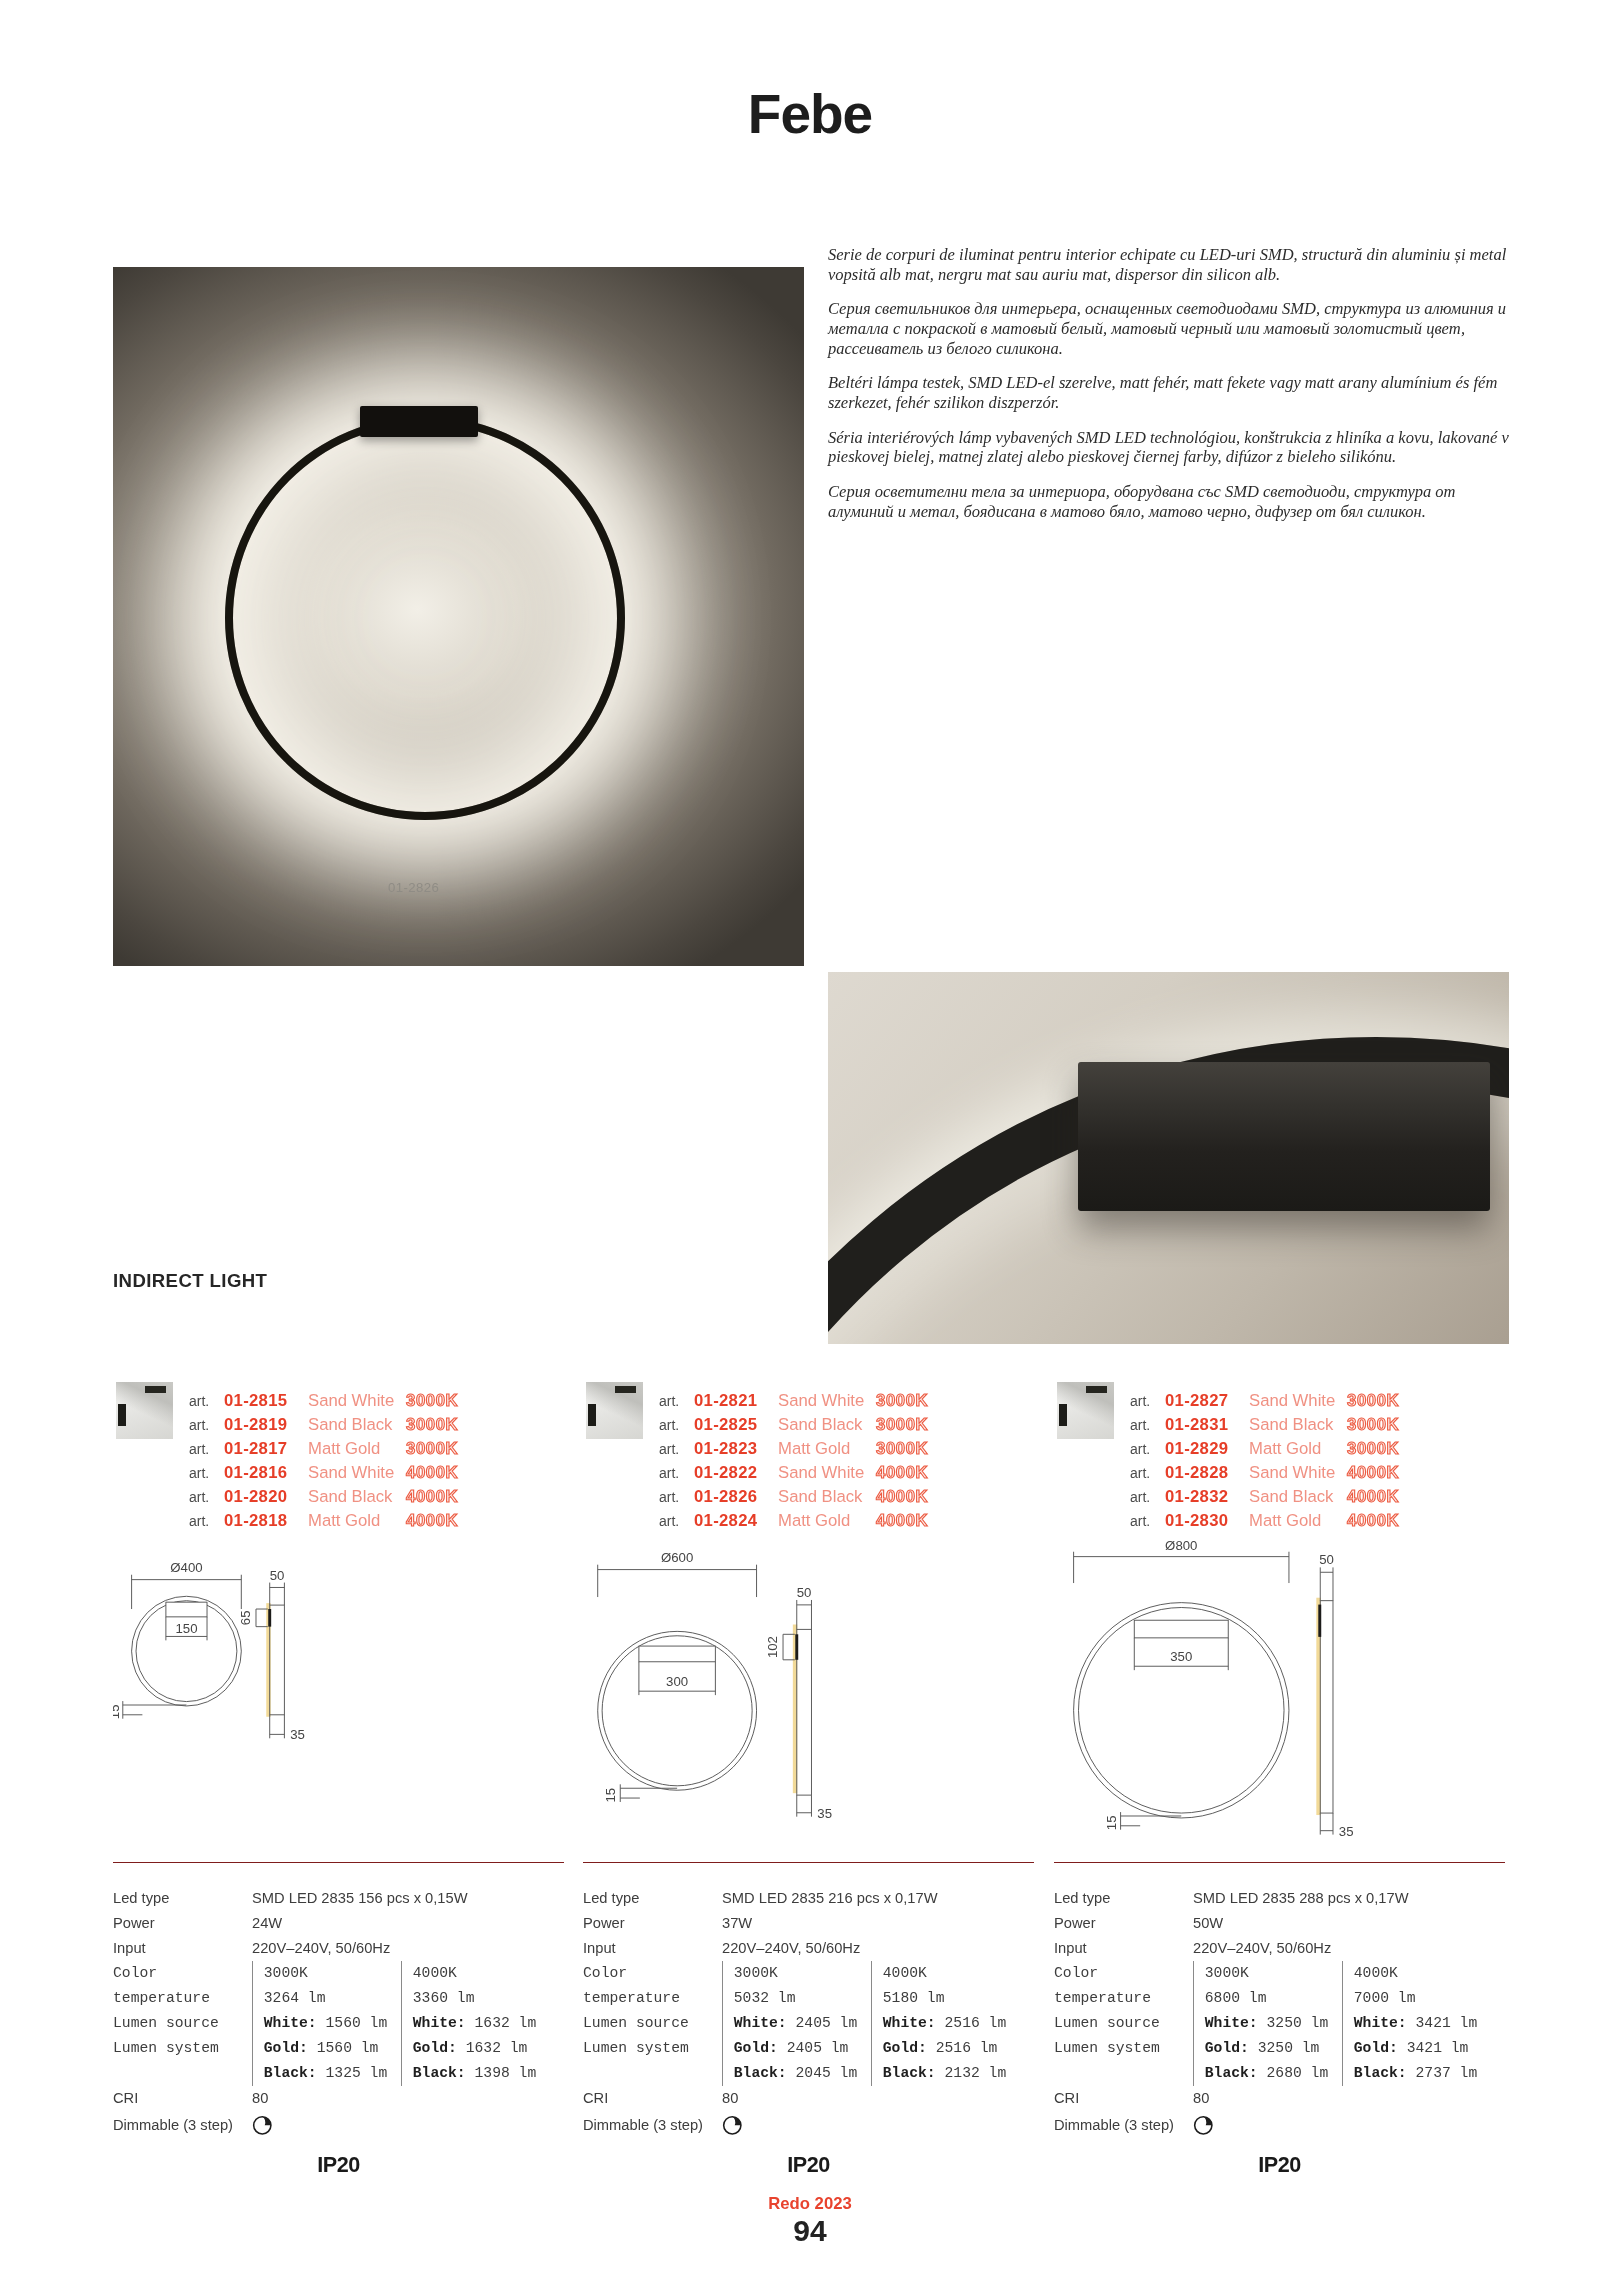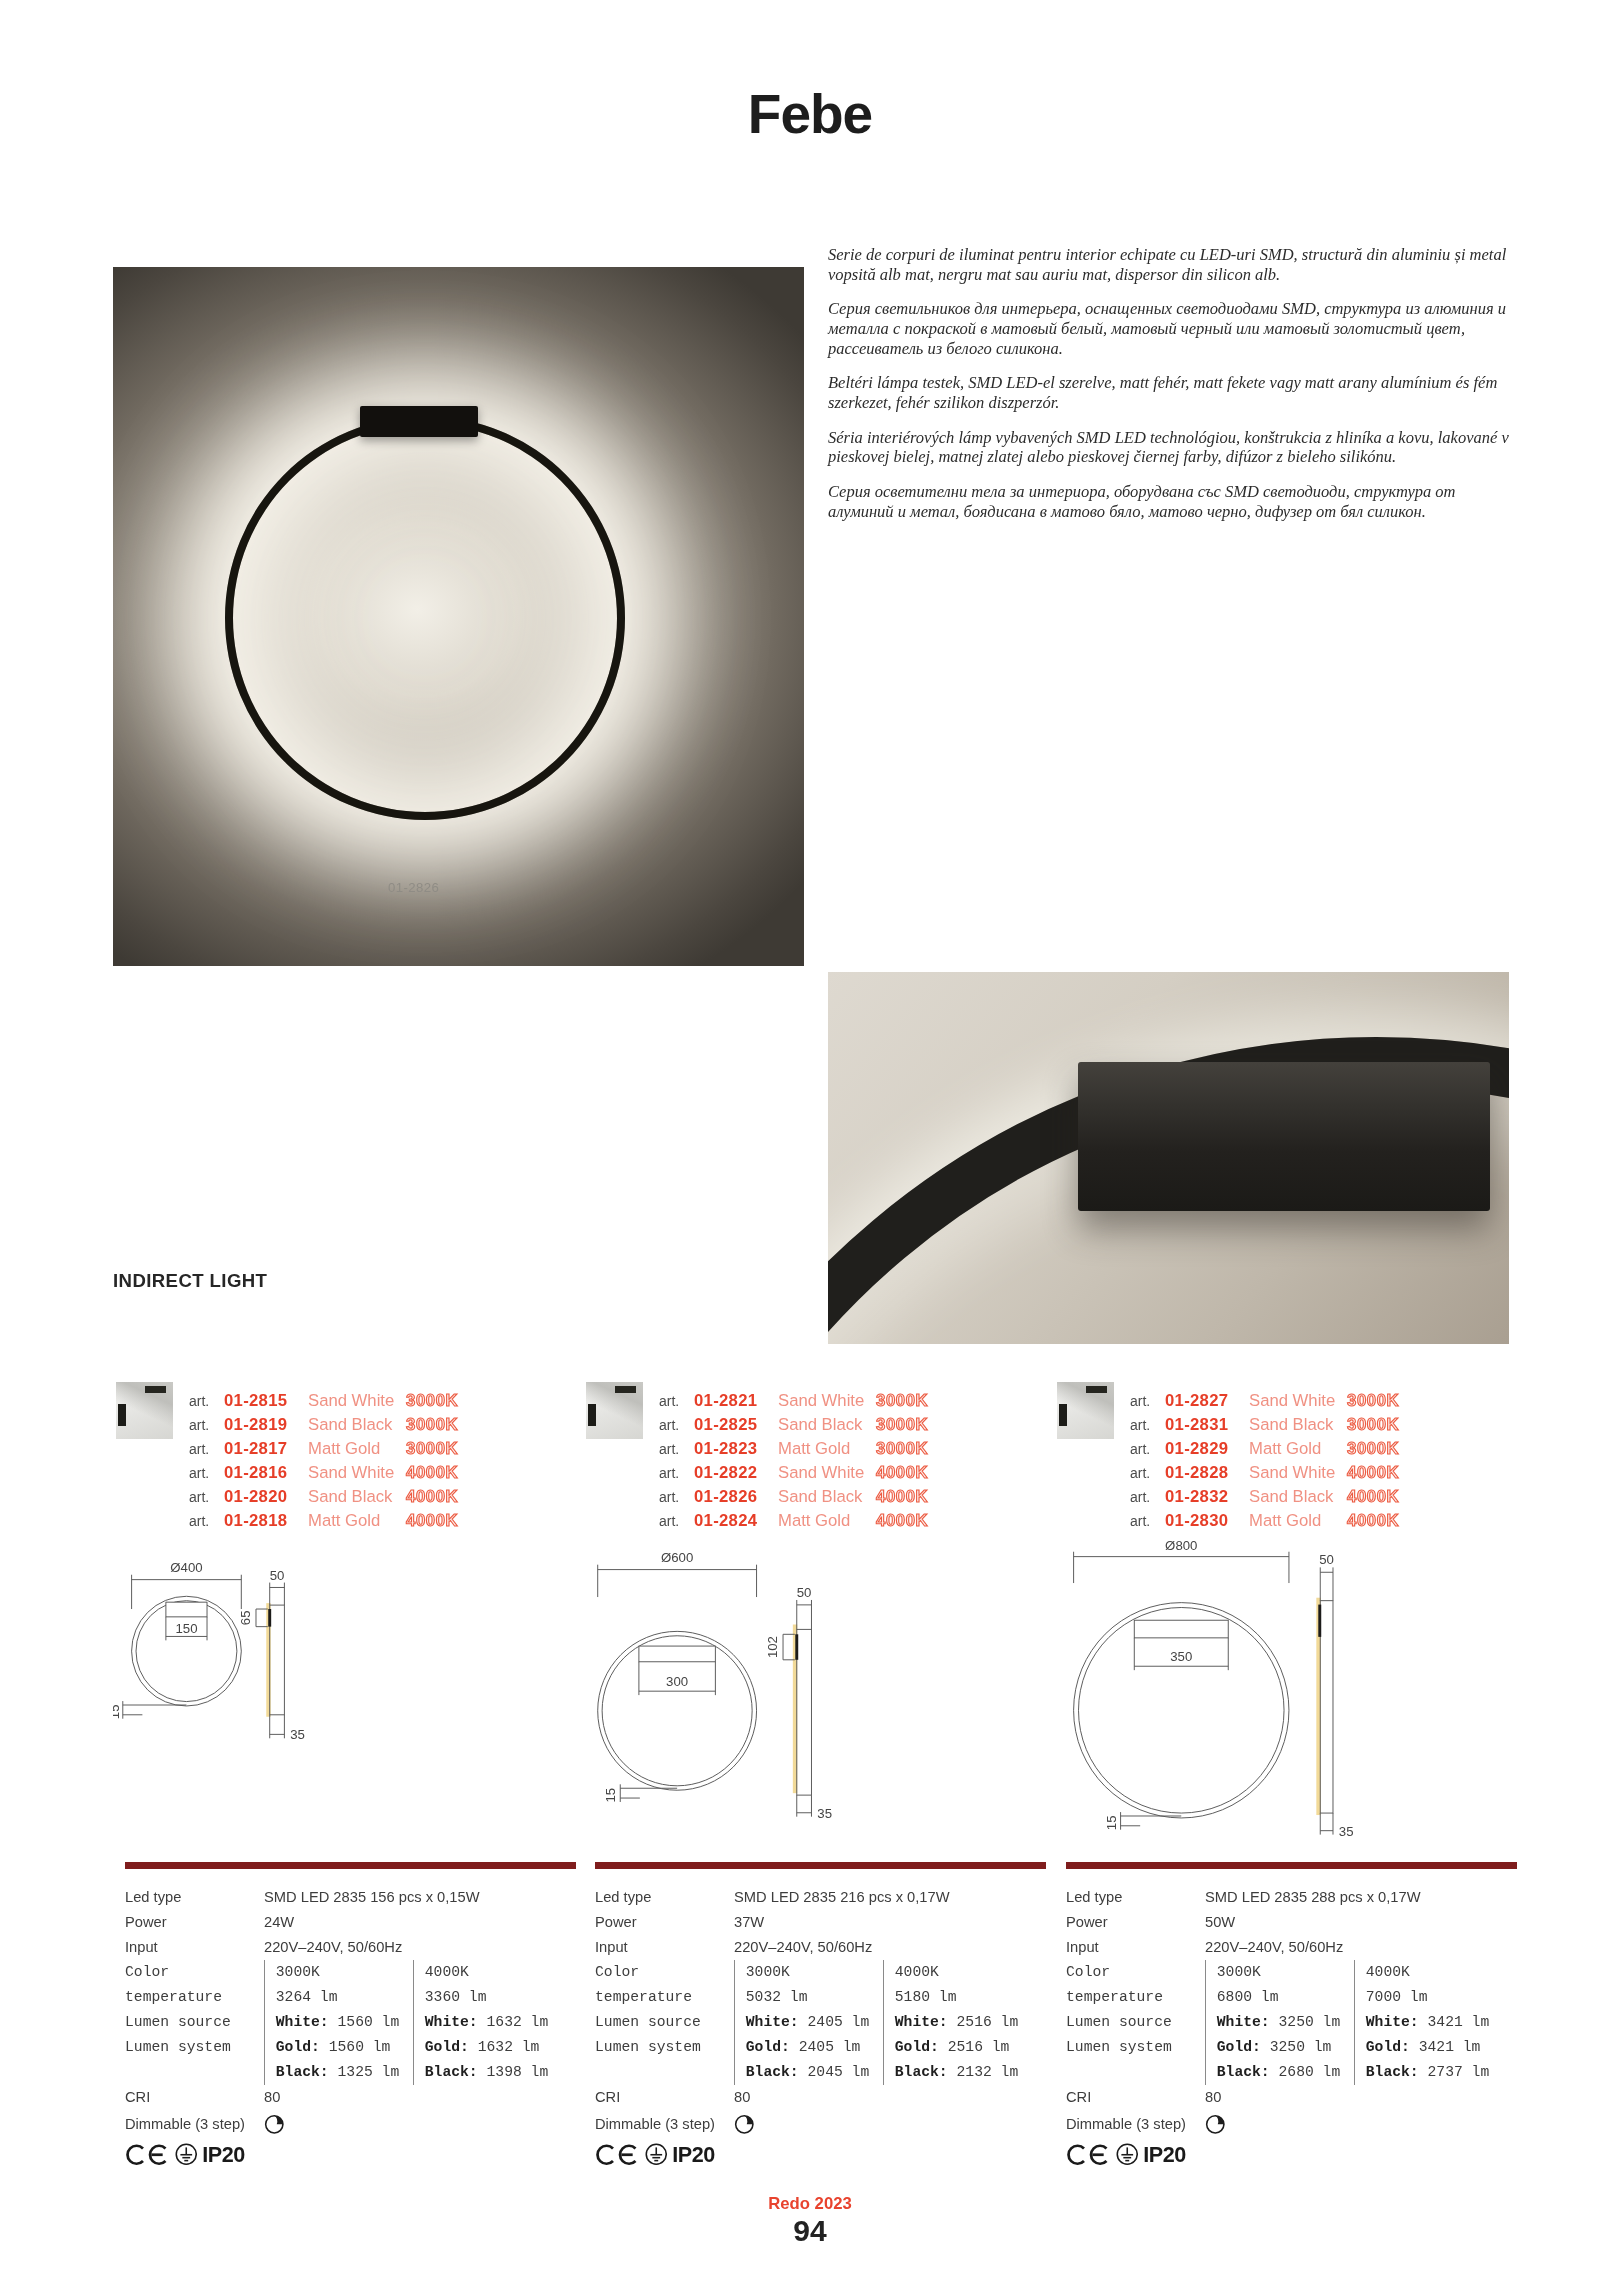--- a/index.html
+++ b/index.html
@@ -62,31 +62,31 @@
   
   .drawing{position:absolute;left:0;}
   .d0{top:186px;} .d1{top:176px;} .d2{top:167px;}
   .drawing line, .drawing circle, .drawing rect.dr{stroke:#5a5a5a;stroke-width:1;fill:none;}
   .drawing rect.mount{fill:#ffffff;stroke:#5a5a5a;stroke-width:1;}
   .drawing rect.led{fill:#1d1c1a;stroke:none;}
   .drawing rect.glow{fill:#f1d78f;opacity:.92;stroke:none;}
   .drawing text{fill:#454545;font-size:13.5px;font-family:"Liberation Sans",sans-serif;}
 
   
-  .spec{position:absolute;left:12px;top:490px;width:451px;border-top:7px solid #7f1d1d;
-        padding-top:16px;font-size:14.7px;color:#3d3d3d;}
+  .spec{position:absolute;left:0;top:490px;width:451px;border-top:1px solid #7f1d1d;
+        padding-top:23px;font-size:14.7px;color:#3d3d3d;}
   .srow{display:flex;line-height:25px;}
   .lbl{width:139px;flex:none;}
   .split{display:grid;grid-template-columns:139px 149px 163px;font-family:Liberation Mono, monospace;}
   .split .lbls span{display:block;line-height:25px;}
   .colv{border-left:1px solid #8a8a8a;padding-left:10.8px;}
   .colv div{line-height:25px;white-space:nowrap;}
   .b{font-weight:bold;color:#1f1f1f;}
   .dim-row{display:flex;align-items:center;line-height:25px;margin-top:2px;}
-  .certs{display:flex;align-items:center;gap:4.9px;margin-top:3.9px;height:27.4px;}
+  .certs{display:flex;align-items:center;gap:4.9px;margin-top:3.9px;height:27.4px;flex-direction:column;}
   .ip{font-size:21.6px;font-weight:bold;color:#1a1a1a;letter-spacing:-0.5px;}
   .cert-svg{display:block;}
 
   
   .footer{position:absolute;left:0;top:2194px;width:100%;text-align:center;}
   .footer-brand{font-size:16.7px;font-weight:bold;color:#e8432e;}
   .footer-page{font-size:30px;font-weight:bold;color:#222;line-height:1.1;}
 </style>
 </head>
 <body>

